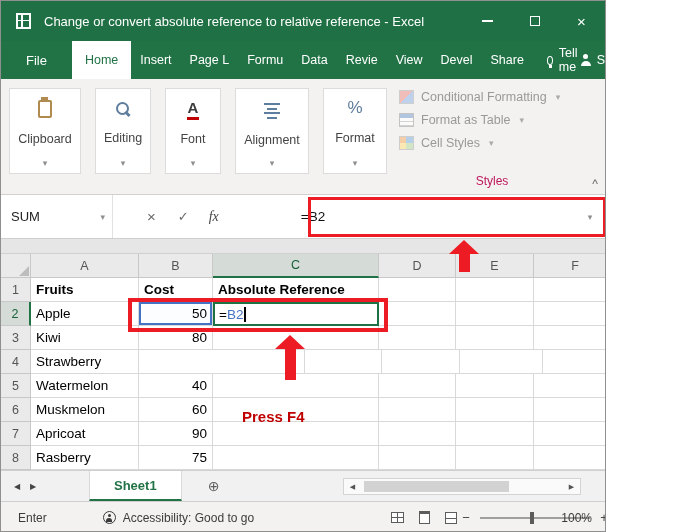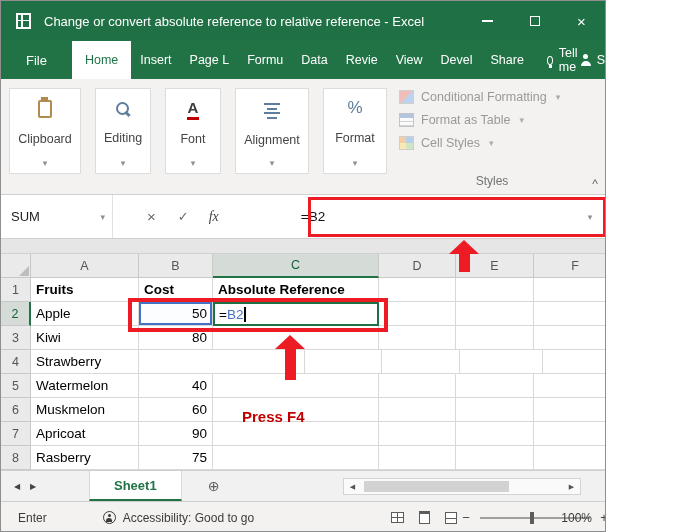--- a/index.html
+++ b/index.html
@@ -47,21 +47,21 @@
   .align-icon{width:16px;margin-top:5px;}
   .align-icon i{display:block;height:2px;background:#5f7d9c;margin:0 auto 2.5px;}
   .align-icon i:nth-child(odd){width:16px}.align-icon i:nth-child(even){width:10px}
   .num-icon{font-size:17px;color:#5f7d9c;line-height:1.1;margin-top:1px;}
   .styles-col{position:absolute;left:398px;top:11px;display:flex;flex-direction:column;gap:9px;}
   .style-item{display:flex;align-items:center;gap:7px;color:#9b9997;font-size:12.5px;white-space:nowrap;}
   .si-chev{font-size:9px;color:#ababab;margin-left:2px;}
   .cf-icon{width:15px;height:14px;border:1px solid #c0c0c0;background:linear-gradient(135deg,#f0a8a0 0 50%,#a8c4ec 50% 100%);opacity:.7;flex:none;}
   .tbl-icon{width:15px;height:14px;border:1px solid #b5b5b5;background:linear-gradient(#9cb8d8 0 4px,rgba(0,0,0,0) 4px),repeating-linear-gradient(#fff 0 3px,#c9c9c9 3px 4px);opacity:.75;flex:none;}
   .cs-icon{width:15px;height:14px;border:1px solid #c0c0c0;background:linear-gradient(90deg,#f5c08a 50%,#9cc3e5 50%) top/100% 50% no-repeat,linear-gradient(90deg,#ffe598 50%,#c5e0b3 50%) bottom/100% 50% no-repeat;opacity:.7;flex:none;}
-  .styles-caption{position:absolute;left:398px;top:95px;width:186px;text-align:center;font-size:12px;color:#737373;}
+  .styles-caption{position:absolute;left:398px;top:95px;width:186px;text-align:center;font-size:12px;color:#be185d;}
   .vdiv{position:absolute;top:4px;bottom:6px;width:1px;background:#dcdcdc;}
   .vd1{left:608px}.vd2{left:666px}
   .cells-group{position:absolute;left:620px;top:12px;width:42px;display:flex;flex-direction:column;align-items:center;gap:8px;color:#9b9997;font-size:12.5px;}
   .cells-icon{width:20px;height:16px;border:1.5px solid #9aa7b5;background:linear-gradient(#9aa7b5,#9aa7b5) 50% 0/1.5px 100% no-repeat,linear-gradient(#9aa7b5,#9aa7b5) 0 50%/100% 1.5px no-repeat;opacity:.8;}
   .collapse-btn{position:absolute;right:7px;bottom:3px;font-size:12px;color:#666;}
 
   
   .formulabar{height:44px;background:#fff;border-bottom:1px solid #cfcfcf;display:flex;align-items:center;position:relative;}
   .namebox{width:112px;height:100%;display:flex;align-items:center;padding-left:10px;border-right:1px solid #e1e1e1;font-size:13px;color:#222;}
   .nb-chev{margin-left:auto;margin-right:7px;font-size:9px;color:#8f8f8f;}

